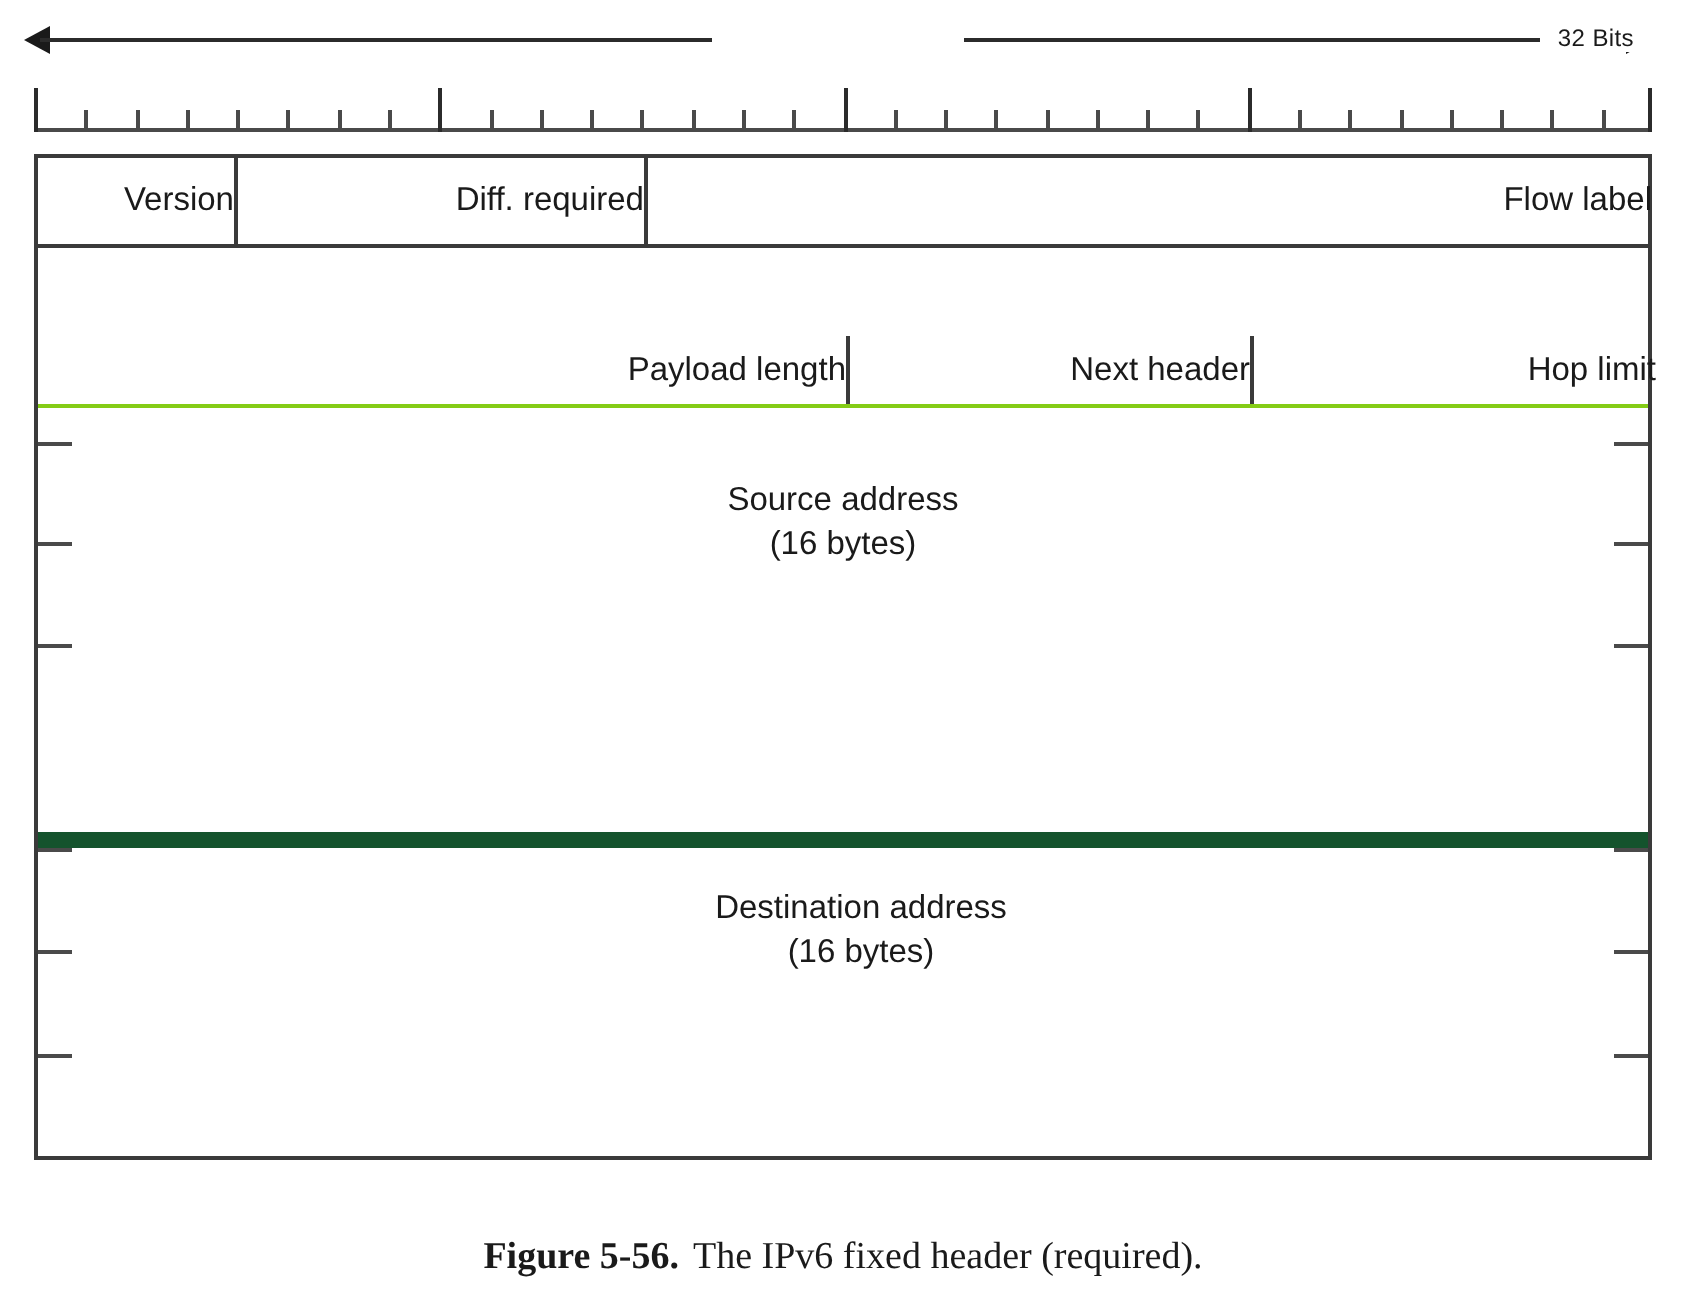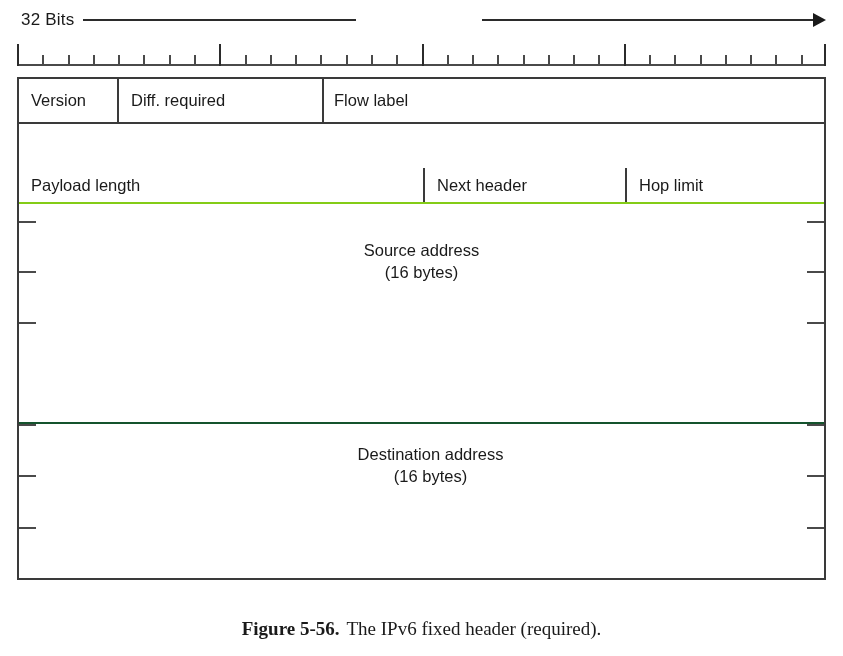--- a/index.html
+++ b/index.html
@@ -47,22 +47,22 @@
     width: 0; height: 0;
     border-top: 7px solid transparent;
     border-bottom: 7px solid transparent;
   }
   .arrow-head.left  { left: 0;  border-right: 13px solid #1a1a1a; }
   .arrow-head.right { right: 0; border-left: 13px solid #1a1a1a; }
   .arrow-label {
     position: absolute;
     left: 0; right: 0;
     top: 0;
-    text-align: left;
-    font-size: 17px;
+    text-align: right;
+    font-size: 12px;
     line-height: 23px;
     letter-spacing: .2px;
     color: #1a1a1a;
     white-space: nowrap;
   }
   .arrow-label span {
     background: #ffffff;
     padding: 0 9px;
   }
 
@@ -101,35 +101,34 @@
     box-sizing: border-box;
   }
   .row {
     position: absolute;
     left: 0;
     width: 100%;
     box-sizing: border-box;
   }
   .row.r1 { top: 0;   height: 45px; border-bottom: 2px solid #3a3a3a; }
   .row.r2 { top: 45px; height: 36px; border-bottom: 2px solid #84cc16; margin-top: 44px; }
-  .row.addr1 { top: 91px;  height: 254px; border-bottom: 2px solid #14532d; }
+  .row.addr1 { top: 91px;  height: 254px; border-bottom: 8px solid #14532d; }
   .row.addr2 { top: 293px; height: 206px; }
 
   .cell {
     position: absolute;
     top: 0;
     height: 100%;
     display: flex;
     align-items: center;
-    justify-content: flex-start;
+    justify-content: flex-end;
     box-sizing: border-box;
     font-size: 16.5px;
     color: #1a1a1a;
     white-space: nowrap;
-    padding-left: 12px;
   }
   .cell.divider { border-right: 2px solid #3a3a3a; }
 
   
   .c-version  { left: 0px;   width: 100px; }
   .c-diffserv { left: 100px; width: 205px; }
   .c-flow     { left: 303px; width: 504px; }
 
   
   .c-payload  { left: 0px;   width: 406px; }

